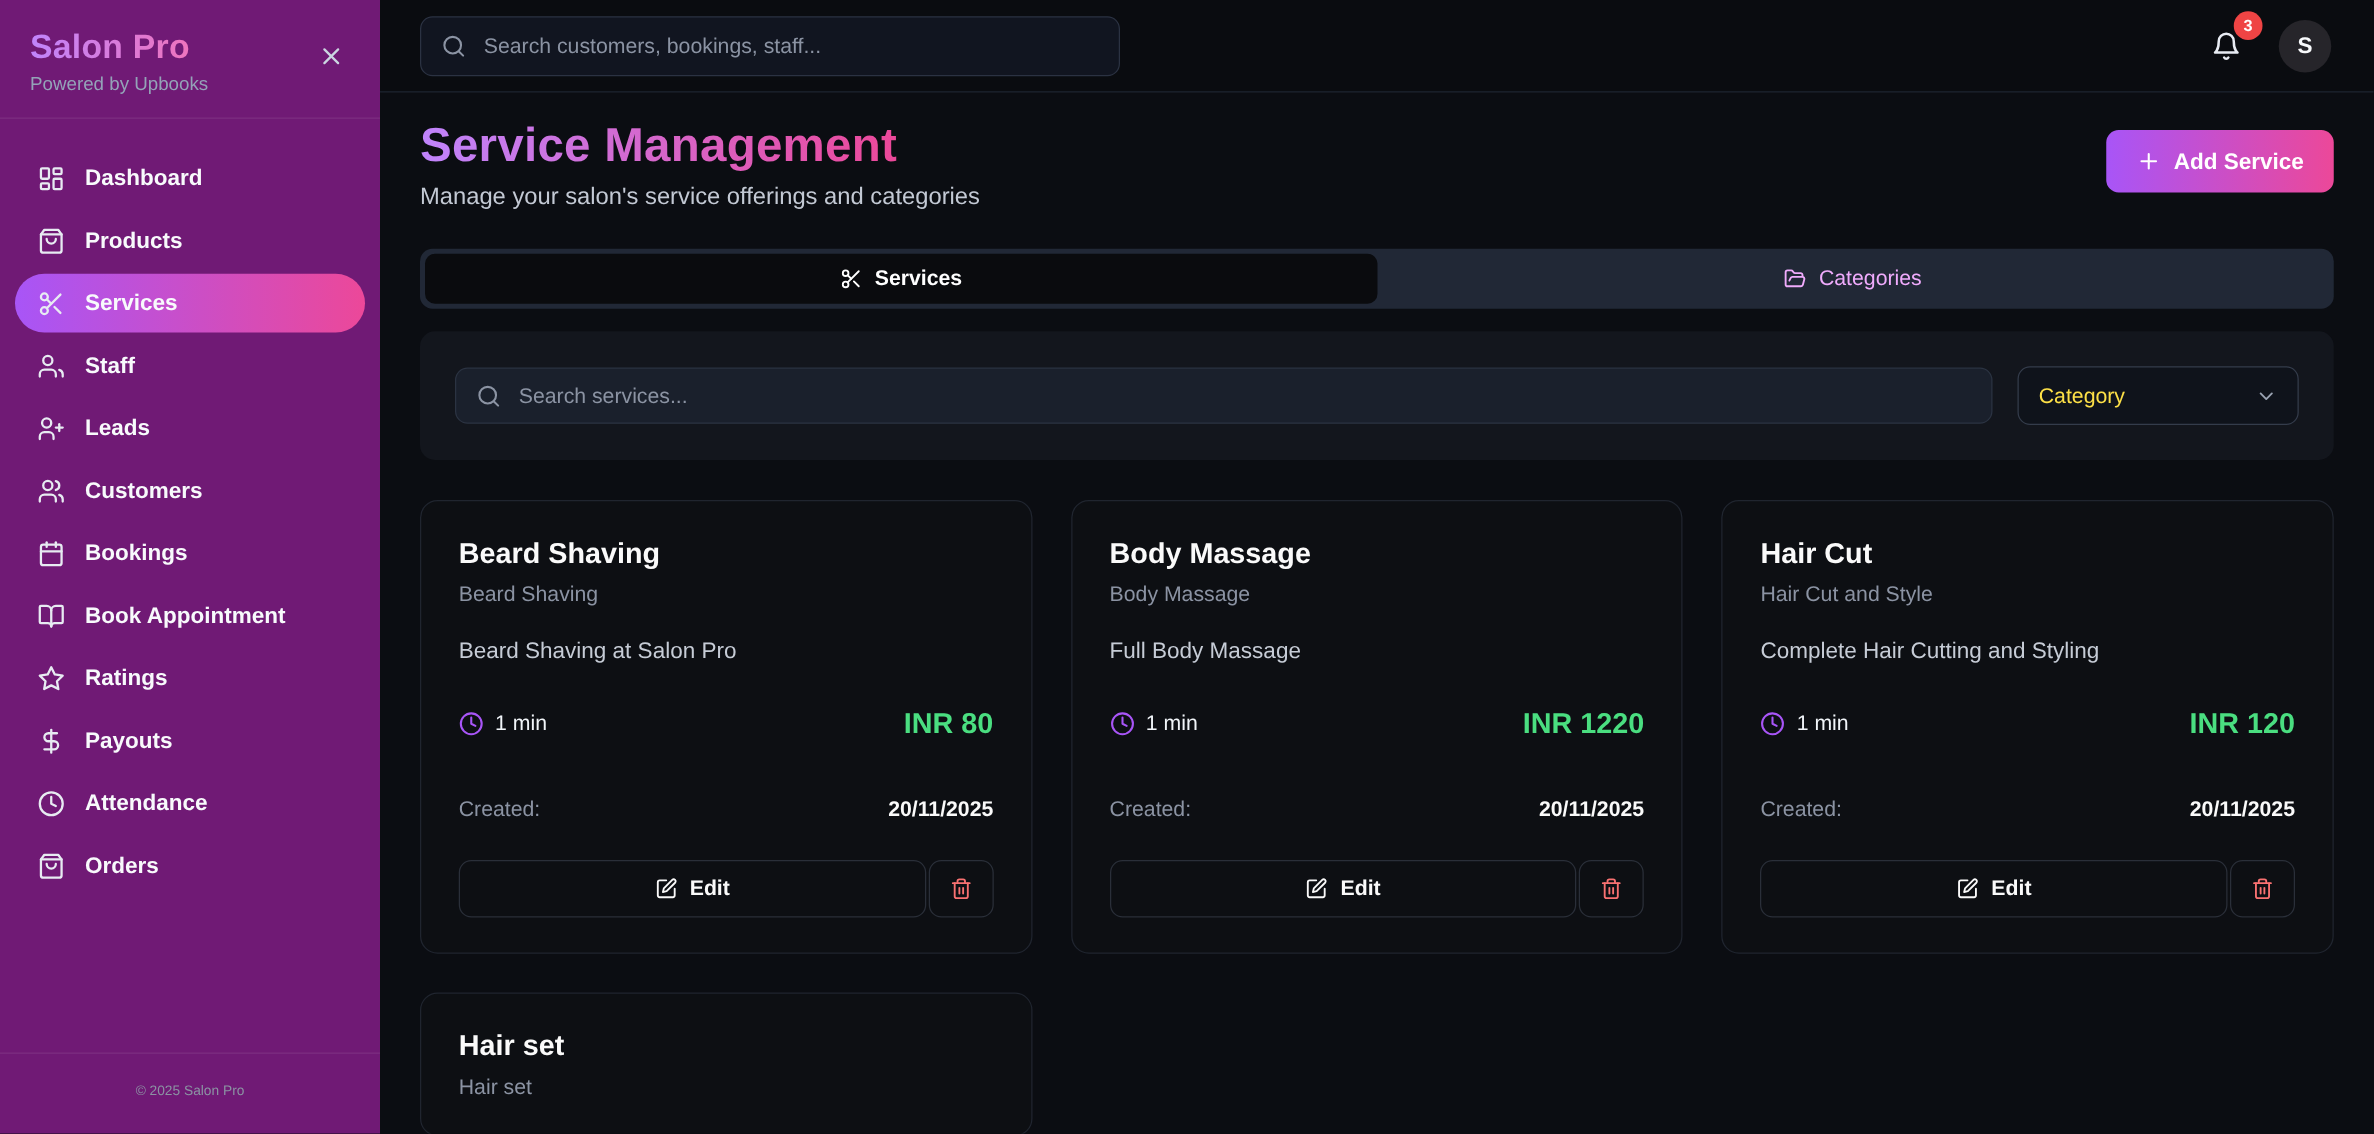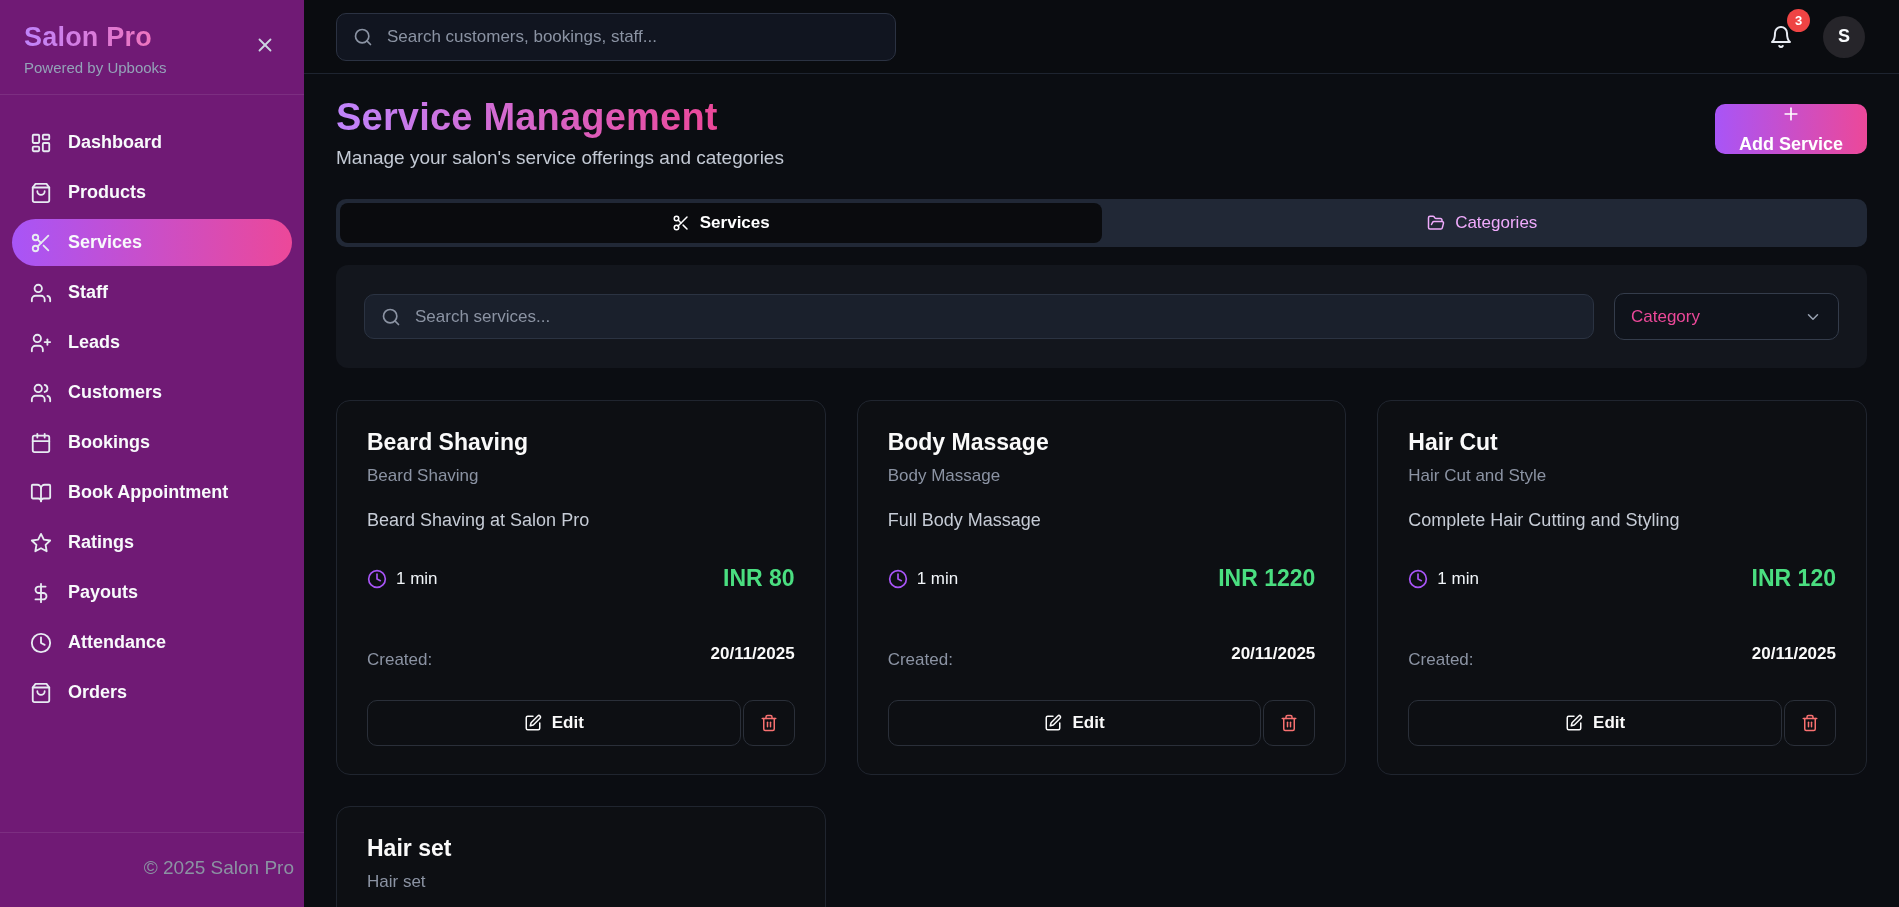--- a/index.html
+++ b/index.html
@@ -41,21 +41,21 @@
     font-size:18px; font-weight:600; color:#f8fafc;
     cursor:pointer;
   }
   .nav-item .nav-ic { color:#e7ebf2; display:flex; }
   .nav-item.active {
     background:linear-gradient(90deg,#a855f7,#ec4899);
   }
   .sidebar-footer {
     border-top:1px solid rgba(255,255,255,0.09);
     padding:24px 10px 28px 10px;
-    text-align:right; font-size:19px; color:#8b93a3;
+    text-align:center; font-size:11px; color:#8b93a3;
   }
 
   
   .main { flex:1; display:flex; flex-direction:column; height:907px; }
   .topbar {
     height:74px; min-height:74px;
     display:flex; align-items:center;
     padding:0 34px 0 32px;
     background:#0a0c10;
     border-bottom:1px solid #1e2430;
@@ -95,21 +95,20 @@
     width:fit-content;
   }
   .page-sub { font-size:19px; color:#c3c9d4; margin-top:8px; }
   .add-btn {
     display:flex; align-items:center; gap:10px;
     height:50px; padding:0 24px; margin-top:8px;
     background:linear-gradient(90deg,#a855f7,#ec4899);
     border:none; border-radius:10px;
     color:#fff; font-size:18px; font-weight:600; font-family:inherit;
     cursor:pointer;
-    flex-direction:column;
   }
 
   .tabs {
     margin-top:30px;
     background:#212836; border-radius:10px;
     padding:4px; height:48px;
     display:grid; grid-template-columns:1fr 1fr;
   }
   .tab {
     display:flex; align-items:center; justify-content:center; gap:10px;
@@ -131,21 +130,21 @@
     color:#e2e8f0; font-size:17px; font-family:inherit; outline:none;
   }
   .svc-search input::placeholder { color:#8b93a3; }
   .svc-search .search-ic { top:13px; }
   .cat-select {
     width:225px; height:47px;
     background:#0f131b; border:1px solid #343c4b; border-radius:10px;
     display:flex; align-items:center; justify-content:space-between;
     padding:0 16px; cursor:pointer;
   }
-  .cat-select span { font-size:17px; color:#ec4899; }
+  .cat-select span { font-size:17px; color:#fde047; }
   .cat-select .chev { color:#9aa3b2; }
 
   .grid {
     margin-top:32px;
     display:grid; grid-template-columns:repeat(3,1fr); gap:31px;
   }
   .card {
     background:#0d0f13;
     border:1px solid #20252f;
     border-radius:14px;
@@ -159,21 +158,21 @@
     display:flex; align-items:center; justify-content:space-between;
   }
   .dur { display:flex; align-items:center; gap:9px; font-size:17px; color:#f1f5f9; }
   .dur .clock-ic { color:#a855f7; }
   .price { font-size:23px; font-weight:700; color:#4ade80; }
   .created-row {
     margin-top:46px;
     display:flex; align-items:center; justify-content:space-between;
     font-size:17px;
   }
-  .created-label { color:#8b93a3;margin-top:12px; }
+  .created-label { color:#8b93a3; }
   .created-date { color:#fafafa; font-weight:700; }
   .actions { margin-top:30px; display:flex; gap:2px; }
   .edit-btn {
     flex:1; height:46px;
     background:transparent; border:1px solid #2a2f39; border-radius:10px;
     display:flex; align-items:center; justify-content:center; gap:10px;
     color:#fafafa; font-size:17px; font-weight:700; font-family:inherit;
     cursor:pointer;
   }
   .del-btn {

